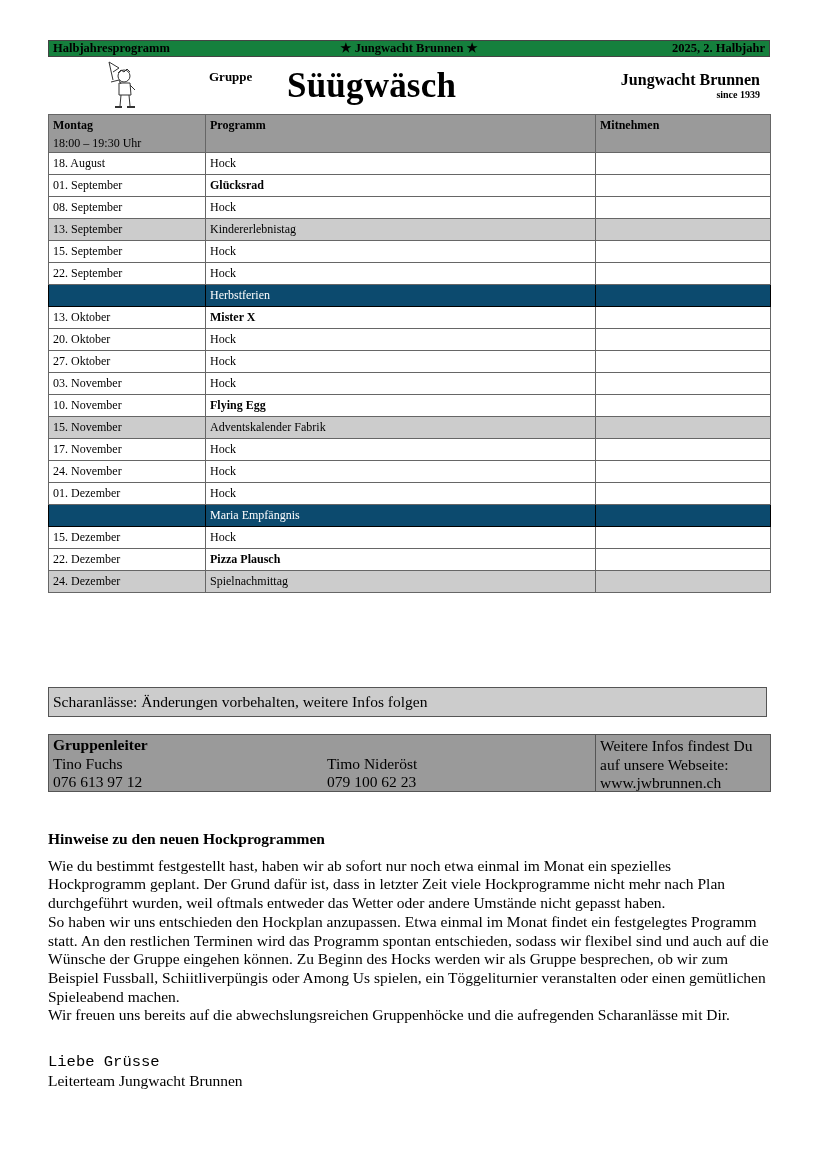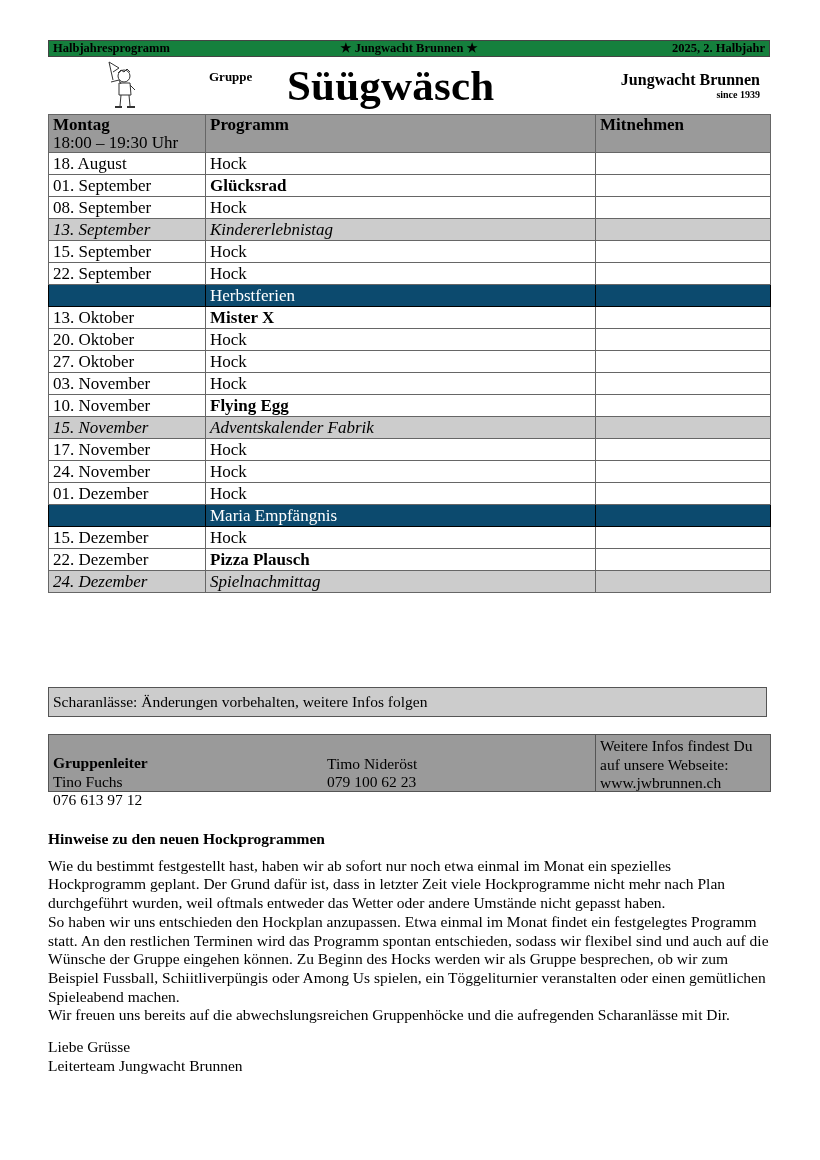--- a/index.html
+++ b/index.html
@@ -4,46 +4,46 @@
 <style>
   html, body { margin: 0; padding: 0; background: #ffffff; }
   body { width: 820px; height: 1160px; position: relative; font-family: "Liberation Serif", serif; color: #000; overflow: hidden; }
 
   .topbar { position: absolute; left: 48px; top: 40px; width: 720px; height: 15px; background: #15803d; border: 1px solid #444; display: flex; align-items: center; justify-content: space-between; font-weight: bold; font-size: 12.5px; line-height: 15px; box-sizing: content-box; }
   .topbar span { padding: 0 4px; }
   .topbar .center { position: absolute; left: 0; right: 0; text-align: center; pointer-events: none; }
 
   .logo { position: absolute; left: 103px; top: 60px; width: 46px; height: 52px; }
   .gruppe-label { position: absolute; left: 209px; top: 69px; font-weight: bold; font-size: 13px; }
-  .group-name { position: absolute; left: 287px; top: 60px; font-weight: bold; font-size: 43px; line-height: 52px; letter-spacing: 0.2px; }
+  .group-name { position: absolute; left: 287px; top: 60px; font-weight: bold; font-size: 35px; line-height: 52px; letter-spacing: 0.2px; }
   .brand { position: absolute; left: 595px; top: 70px; width: 165px; text-align: right; font-weight: bold; }
   .brand .name { font-size: 16px; line-height: 19px; }
   .brand .since { font-size: 10px; line-height: 12px; }
 
-  table.schedule { position: absolute; left: 48px; top: 114px; width: 723px; border-collapse: collapse; font-size: 17px; }
+  table.schedule { position: absolute; left: 48px; top: 114px; width: 723px; border-collapse: collapse; font-size: 12px; }
   table.schedule td, table.schedule th { border: 1.5px solid #666; padding: 0 4px; text-align: left; vertical-align: top; height: 21px; line-height: 21px; }
   table.schedule th { background: #9a9a9a; font-weight: bold; height: 36px; line-height: 18px; padding-top: 1px; }
   table.schedule th .sub { font-weight: normal; }
   table.schedule col.c1 { width: 157px; }
   table.schedule col.c2 { width: 390px; }
-  table.schedule tr.highlight td { background: #cccccc; font-style: italic; }
+  table.schedule tr.highlight td { background: #cccccc; }
   table.schedule tr.break td { background: #0c4a6e; color: #fff; font-weight: normal; border-color: #000; }
   table.schedule td.bold { font-weight: bold; }
 
   .notice { position: absolute; left: 48px; top: 687px; width: 713px; height: 28px; background: #cccccc; border: 1.5px solid #555; font-size: 15.5px; line-height: 28px; padding-left: 4px; }
 
   .leaders { position: absolute; left: 48px; top: 734px; width: 721px; height: 56px; background: #9a9a9a; border: 1.5px solid #555; font-size: 15.5px; line-height: 18.5px; }
-  .leaders .left { position: absolute; left: 4px; top: 19px; }
+  .leaders .left { position: absolute; left: 4px; top: 1px; }
   .leaders .mid { position: absolute; left: 278px; top: 19.5px; }
   .leaders .right { position: absolute; left: 546px; top: 0; bottom: 0; border-left: 1.5px solid #555; padding-left: 4px; padding-top: 2px; width: 170px; }
 
   .notes { position: absolute; left: 48px; top: 830px; width: 725px; font-size: 15.5px; line-height: 18.7px; }
   .notes h3 { margin: 0 0 8px 0; font-size: 15.5px; font-weight: bold; }
   .notes p { margin: 0; }
-  .notes .sig { margin-top: 13px; }
+  .notes .sig { margin-top: 28px; font-family: Liberation Mono, monospace; }
 </style>
 </head>
 <body>
 
 <div class="topbar">
   <span>Halbjahresprogramm</span>
   <span class="center">★ Jungwacht Brunnen ★</span>
   <span>2025, 2. Halbjahr</span>
 </div>
 

